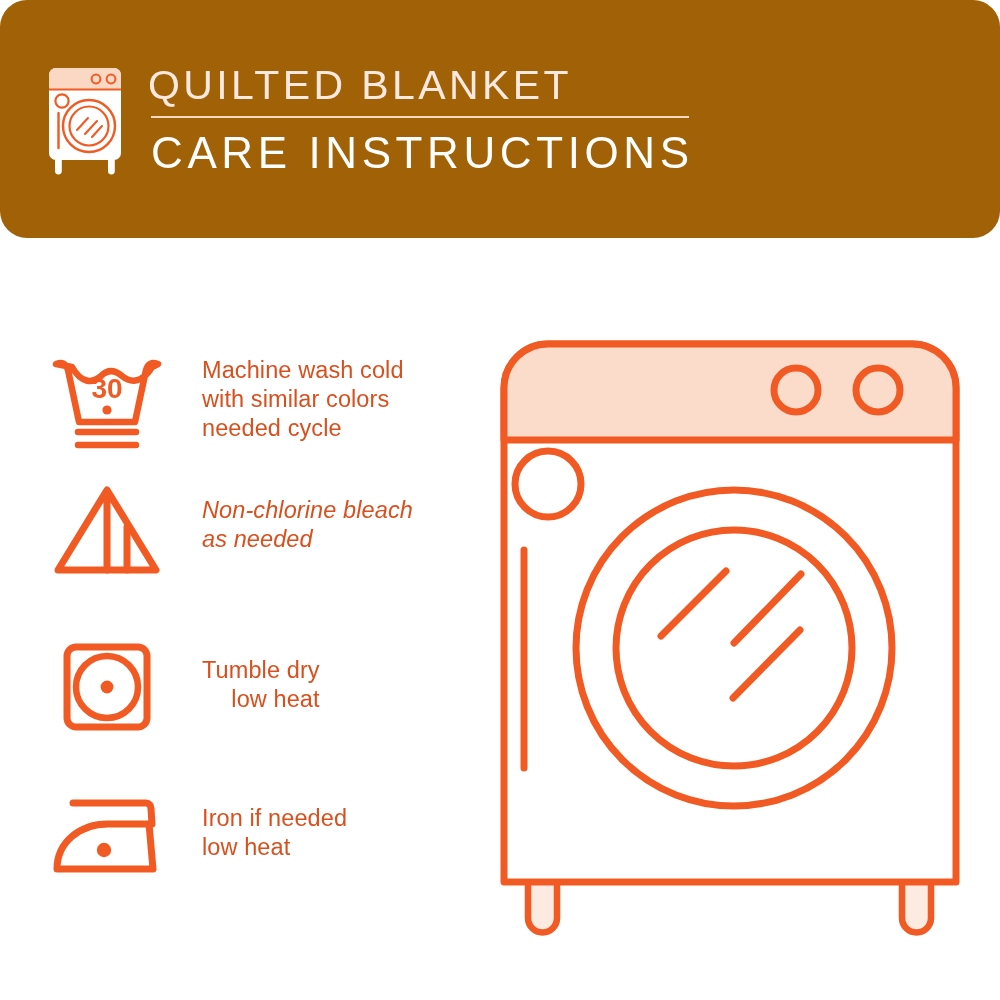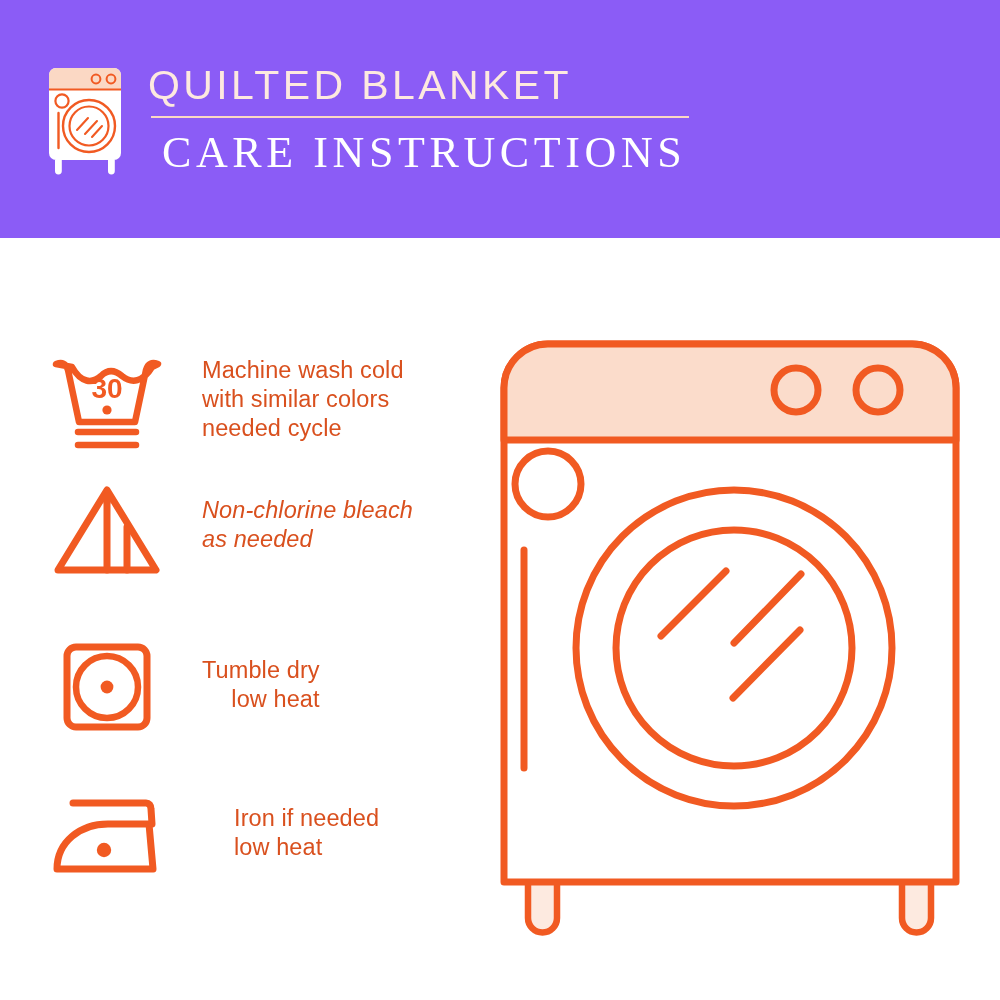--- a/index.html
+++ b/index.html
@@ -7,21 +7,22 @@
   body {
     background:#ffffff;
     font-family:"Liberation Sans", sans-serif;
     overflow:hidden;
     position:relative;
   }
 
   
   .header {
     position:absolute; left:0; top:0; width:1000px; height:238px;
-    background:#8b5cf6;
+    background:#a16207;
+    border-radius:27px;
   }
   .header-inner {
     position:absolute; left:44px; top:58px;
     display:flex; align-items:flex-start;
   }
   .header-logo { width:86px; height:112px; flex:0 0 auto; margin-top:6px; }
   .header-titles { margin-left:18px; }
   .title-line1 {
     color:#FDE9DF;
     font-size:41px;
@@ -35,35 +36,34 @@
     background:#FBD8C4;
     margin:4px 0 8px 3px;
   }
   .title-line2 {
     color:#FFFFFF;
     font-size:44px;
     letter-spacing:4.6px;
     font-weight:400;
     line-height:54px;
     white-space:nowrap;
-    margin-left:14px;
-    font-family:Liberation Serif, serif;
+    margin-left:3px;
   }
 
   
   .care-list {
     position:absolute; left:0; top:238px; width:480px; height:762px;
   }
   .care-row {
     position:absolute; left:48px; display:flex; align-items:flex-start;
   }
   .care-row[data-row="0"] { top:112px; }
   .care-row[data-row="1"] { top:240px; }
   .care-row[data-row="2"] { top:396px; }
-  .care-row[data-row="3"] { top:548px;gap:32px; }
+  .care-row[data-row="3"] { top:548px; }
 
   .care-symbol { width:118px; flex:0 0 118px; }
   .care-symbol svg { display:block; }
 
   .care-text {
     margin-left:36px;
     padding-top:6px;
     color:#D9501E;
     font-size:23.5px;
     line-height:29px;

